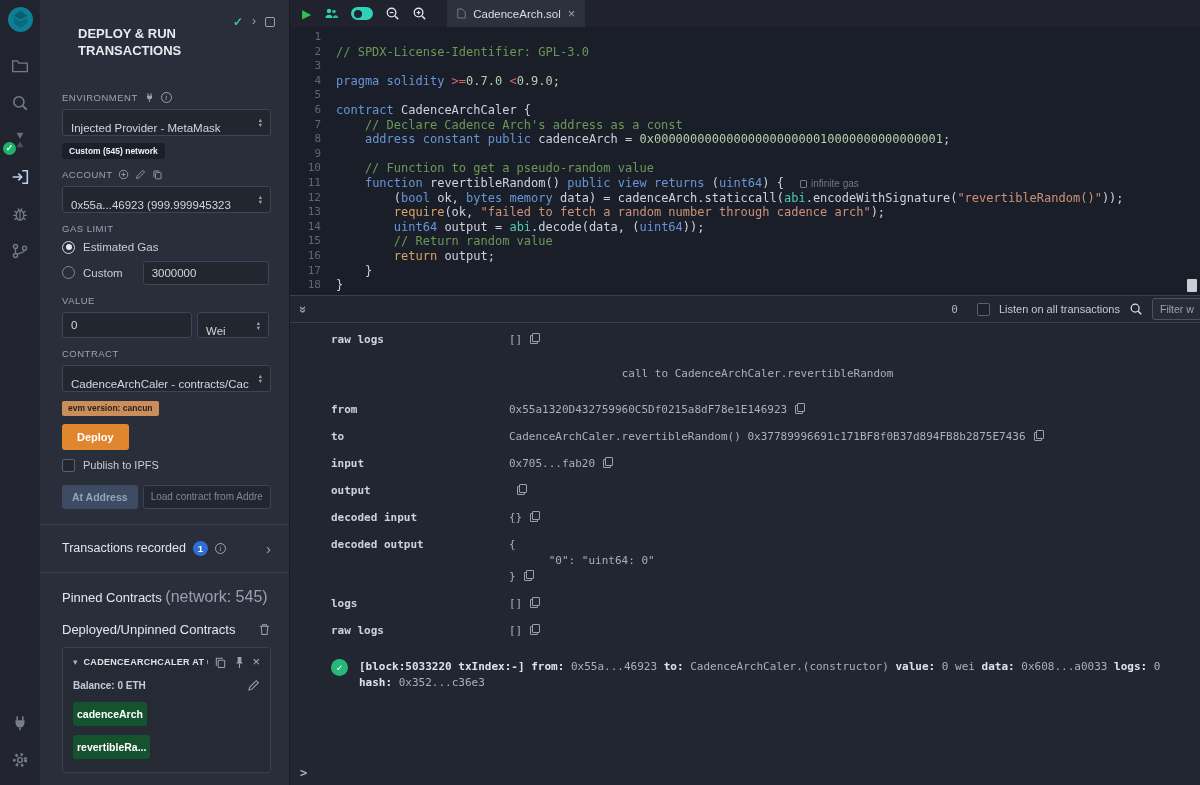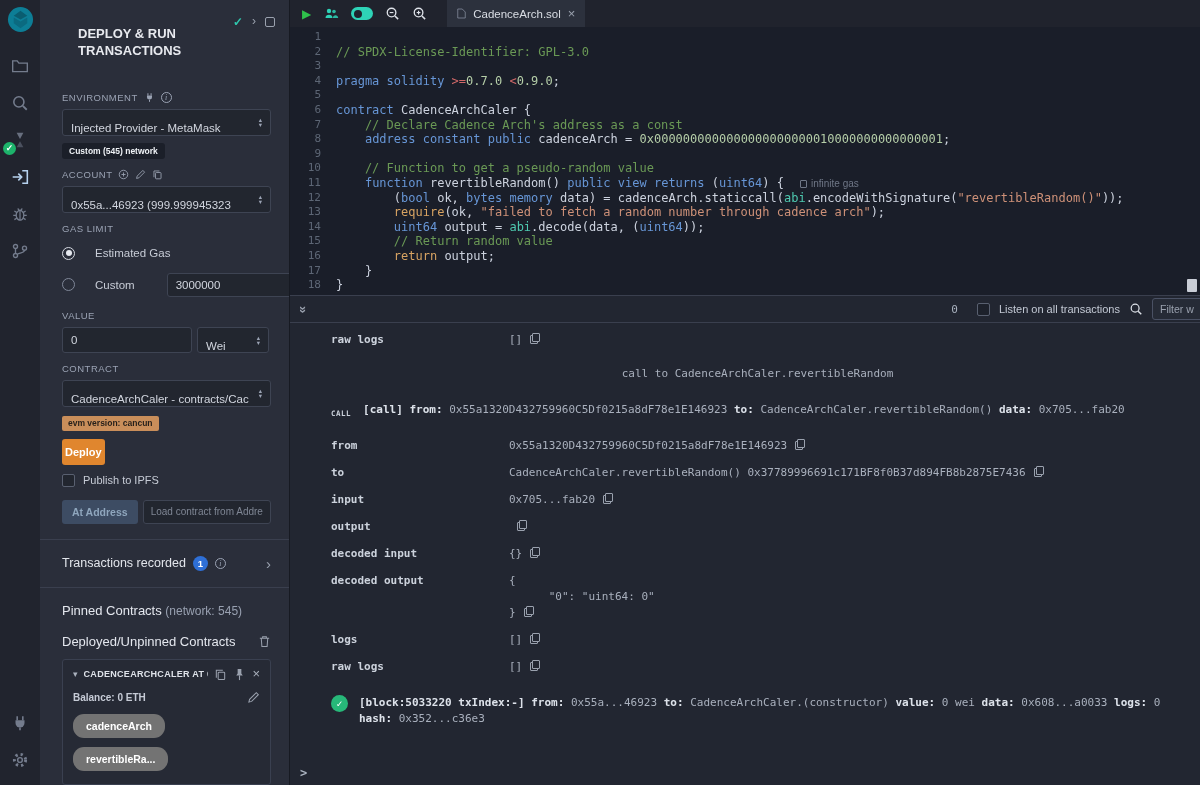--- a/index.html
+++ b/index.html
@@ -37,61 +37,61 @@
   .mini-ic svg { width:11px; height:11px; }
   .info-ic { width:11px; height:11px; border:1px solid #9ba3b4; border-radius:50%; font-size:8px; line-height:10px; text-align:center; color:#9ba3b4; display:inline-block; font-family:"Liberation Serif",serif; font-style:italic; }
 
   .select { background:#22262f; border:1px solid #3e4453; border-radius:3px; height:27px; display:flex; align-items:center; justify-content:space-between; padding:0 8px; cursor:pointer; }
   .sel-val { font-size:11.5px; color:#d2d6df; white-space:nowrap; overflow:hidden;margin-top:12px; }
   .caret { display:flex; flex-direction:column; color:#9ba3b4; margin-left:5px; flex:0 0 auto; }
   .caret i { font-style:normal; font-size:6.5px; line-height:5px; }
 
   .net-badge { display:inline-block; background:#1b1f29; color:#eef1f5; font-size:8.5px; font-weight:bold; padding:3px 7px; border-radius:3px; margin-top:7px; }
 
-  .radio-row { display:flex; align-items:center; gap:20px; font-size:11.5px; color:#c7ccd6; margin:13px 0; }
+  .radio-row { display:flex; align-items:center; gap:8px; font-size:11.5px; color:#c7ccd6; margin:7px 0; }
   .radio { width:13px; height:13px; border-radius:50%; border:1px solid #7f8798; display:inline-block; position:relative; flex:0 0 13px; cursor:pointer; }
   .radio.checked { border-color:#d6dae2; }
   .radio.checked::after { content:""; position:absolute; left:2.5px; top:2.5px; right:2.5px; bottom:2.5px; background:#e6e9ef; border-radius:50%; }
   .txt { background:#22262f; border:1px solid #3e4453; border-radius:3px; color:#d2d6df; font-size:11.5px; padding:5px 8px; width:126px; }
   .custom-row .txt { margin-left:12px; }
 
   .value-row { display:flex; gap:5px; }
   .value-row .txt { width:130px; }
   .unit-select { width:72px; height:26px; }
 
   .evm-badge { display:inline-block; background:#c98e5a; color:#241f1a; font-size:8.5px; font-weight:bold; padding:2.5px 6px; border-radius:2px; margin:9px 0 1px; }
-  .deploy-btn { display:block; background:#e0862e; border:none; color:#fff; font-weight:bold; font-size:11px; padding:7px 3px; border-radius:3px; margin:7px 0 5px; cursor:pointer; }
+  .deploy-btn { display:block; background:#e0862e; border:none; color:#fff; font-weight:bold; font-size:11px; padding:7px 15px; border-radius:3px; margin:7px 0 5px; cursor:pointer; }
   .chk-row { display:flex; gap:8px; align-items:center; margin:9px 0 13px; font-size:11px; color:#c7ccd6; }
   .chk { width:13px; height:13px; border:1px solid #596070; border-radius:2px; background:#22262f; flex:0 0 13px; cursor:pointer; }
   .ataddr { display:flex; gap:5px; margin-bottom:15px; }
   .ataddr-btn { background:#3d4c63; color:#8fa6bd; font-weight:bold; font-size:10.5px; border:none; border-radius:3px; padding:6px 10px; cursor:pointer; }
   .ataddr-input { flex:1; min-width:0; background:#22262f; border:1px solid #3e4453; border-radius:3px; font-size:10px; color:#d2d6df; padding:5px 7px; }
   .ataddr-input::placeholder { color:#7f8694; }
   .th-filter::placeholder { color:#9aa1ae; }
 
   .div { border:none; border-top:1px solid #3a3f4e; margin:0 -18px 0 -22px; }
   .tx-row { display:flex; align-items:center; gap:7px; padding:15px 0; cursor:pointer; }
   .tx-lbl { font-size:12.5px; color:#e2e5eb; }
   .tx-badge { background:#2e6fd6; color:#fff; border-radius:50%; width:15px; height:15px; font-size:9.5px; line-height:15px; text-align:center; font-weight:bold; }
   .tx-chev { margin-left:auto; color:#9aa1ae; font-size:15px; }
 
   .pin-head { margin:15px 0 8px; font-size:13px; color:#e4e7ee; }
-  .pin-net { font-size:12px; color:#98a0b0; }
+  .pin-net { font-size:16px; color:#98a0b0; }
   .empty-box { background:#333848; border-radius:4px; padding:15px 12px; text-align:center; font-size:11px; font-weight:bold; color:#e0e4ec; line-height:1.55; margin:8px 0 16px; }
   .dep-head { display:flex; align-items:center; justify-content:space-between; margin:16px 0 10px; font-size:13px; color:#e4e7ee; }
   .icon-btn { background:none; border:none; color:#9aa1ae; padding:0; display:inline-flex; cursor:pointer; }
   .icon-btn svg { width:13px; height:13px; }
 
   .card { border:1px solid #3a4050; background:#262a35; border-radius:3px; padding:8px 10px 4px; }
   .card-head { display:flex; align-items:center; gap:6px; }
   .card-chev { color:#aab1bd; font-size:9px; cursor:pointer; }
   .card-title { font-size:9px; font-weight:bold; letter-spacing:.3px; color:#dfe3ea; flex:1; white-space:nowrap; overflow:hidden; }
   .card-close { color:#aab1bd; font-size:13px; line-height:12px; cursor:pointer; }
   .bal-row { display:flex; justify-content:space-between; align-items:center; margin:10px 0; font-size:10px; font-weight:bold; color:#c6cbd6; }
-  .fn-btn { display:block; background:#737373; color:#fff; border:none; border-radius:11px; font-weight:bold; font-size:10.5px; padding:6px 13px; margin:0 0 9px; cursor:pointer; }
+  .fn-btn { display:block; background:#14532d; color:#fff; border:none; border-radius:3px; font-weight:bold; font-size:10.5px; padding:6px 4px; margin:0 0 9px; cursor:pointer; }
 
   
   .main { flex:1; min-width:0; display:flex; flex-direction:column; background:#1a1e29; }
   .toolbar { flex:0 0 27px; background:#20232d; display:flex; align-items:center; }
   .tb-play { color:#2fc04b; font-size:12px; margin:0 12px; cursor:pointer; }
   .tb-ic { margin-right:12px; display:inline-flex; cursor:pointer; }
   .tb-people { color:#2ed3b7; } .tb-people svg { width:16px; height:16px; }
   .tb-toggle { width:22px; height:13px; border-radius:7px; background:#2ed3b7; position:relative; }
   .tb-toggle::after { content:""; position:absolute; left:3px; top:2.5px; width:8px; height:8px; border-radius:50%; background:#20232d; }
   .tb-mag { color:#dfe3ea; } .tb-mag svg { width:15px; height:15px; }
@@ -475,24 +475,20 @@
         </div>
       </div>
       <div class="term-log">
           <div class="trow t-kv">
             <span class="tkey">raw logs</span>
             <span class="tval">[]<span class="copy-ic"></span></span>
           </div>
           <div class="trow t-text">
             <span class="tn-seg">call to CadenceArchCaler.revertibleRandom</span>
           </div>
-          <div class="trow t-call">
-            <span class="tkey call-lbl">call</span>
-            <span class="tval"><span class="tb-seg">[call]</span><span class="tb-seg"> from:</span><span class="tn-seg"> 0x55a1320D432759960C5Df0215a8dF78e1E146923 </span><span class="tb-seg">to:</span><span class="tn-seg"> CadenceArchCaler.revertibleRandom() </span><span class="tb-seg">data:</span><span class="tn-seg"> 0x705...fab20</span></span>
-          </div>
           <div class="trow t-kv">
             <span class="tkey">from</span>
             <span class="tval">0x55a1320D432759960C5Df0215a8dF78e1E146923<span class="copy-ic"></span></span>
           </div>
           <div class="trow t-kv">
             <span class="tkey">to</span>
             <span class="tval">CadenceArchCaler.revertibleRandom() 0x37789996691c171BF8f0B37d894FB8b2875E7436<span class="copy-ic"></span></span>
           </div>
           <div class="trow t-kv">
             <span class="tkey">input</span>

